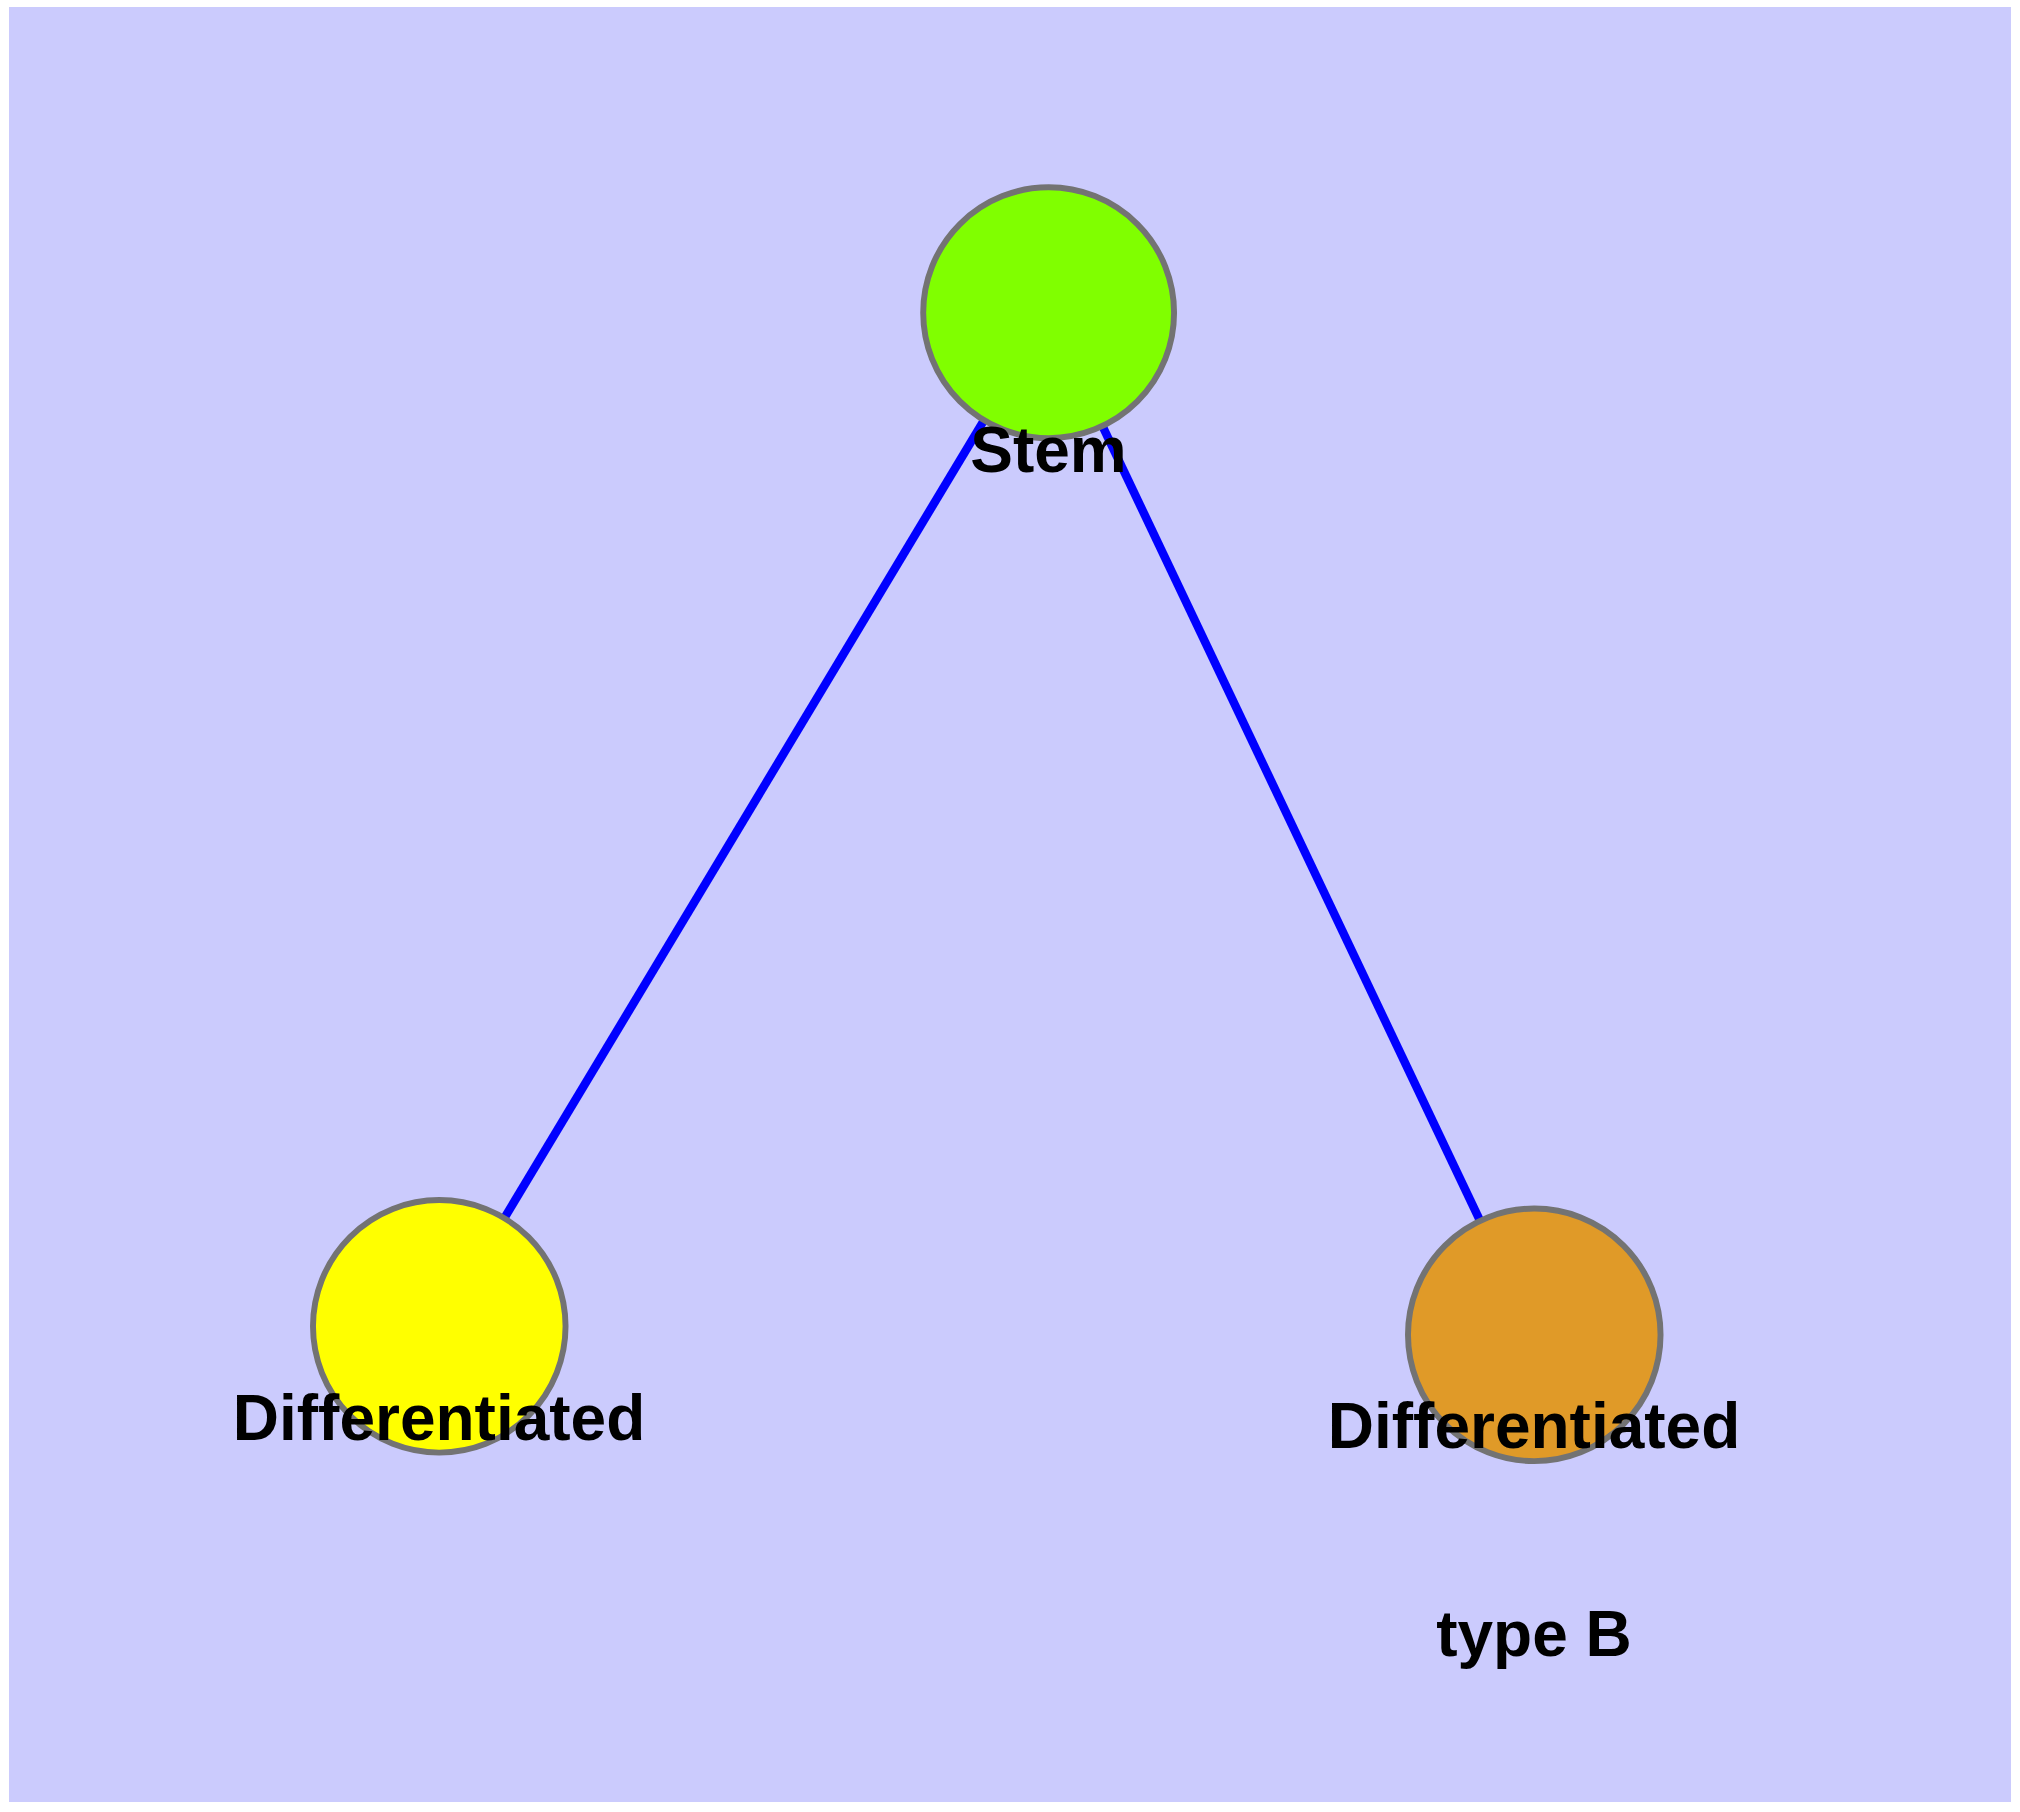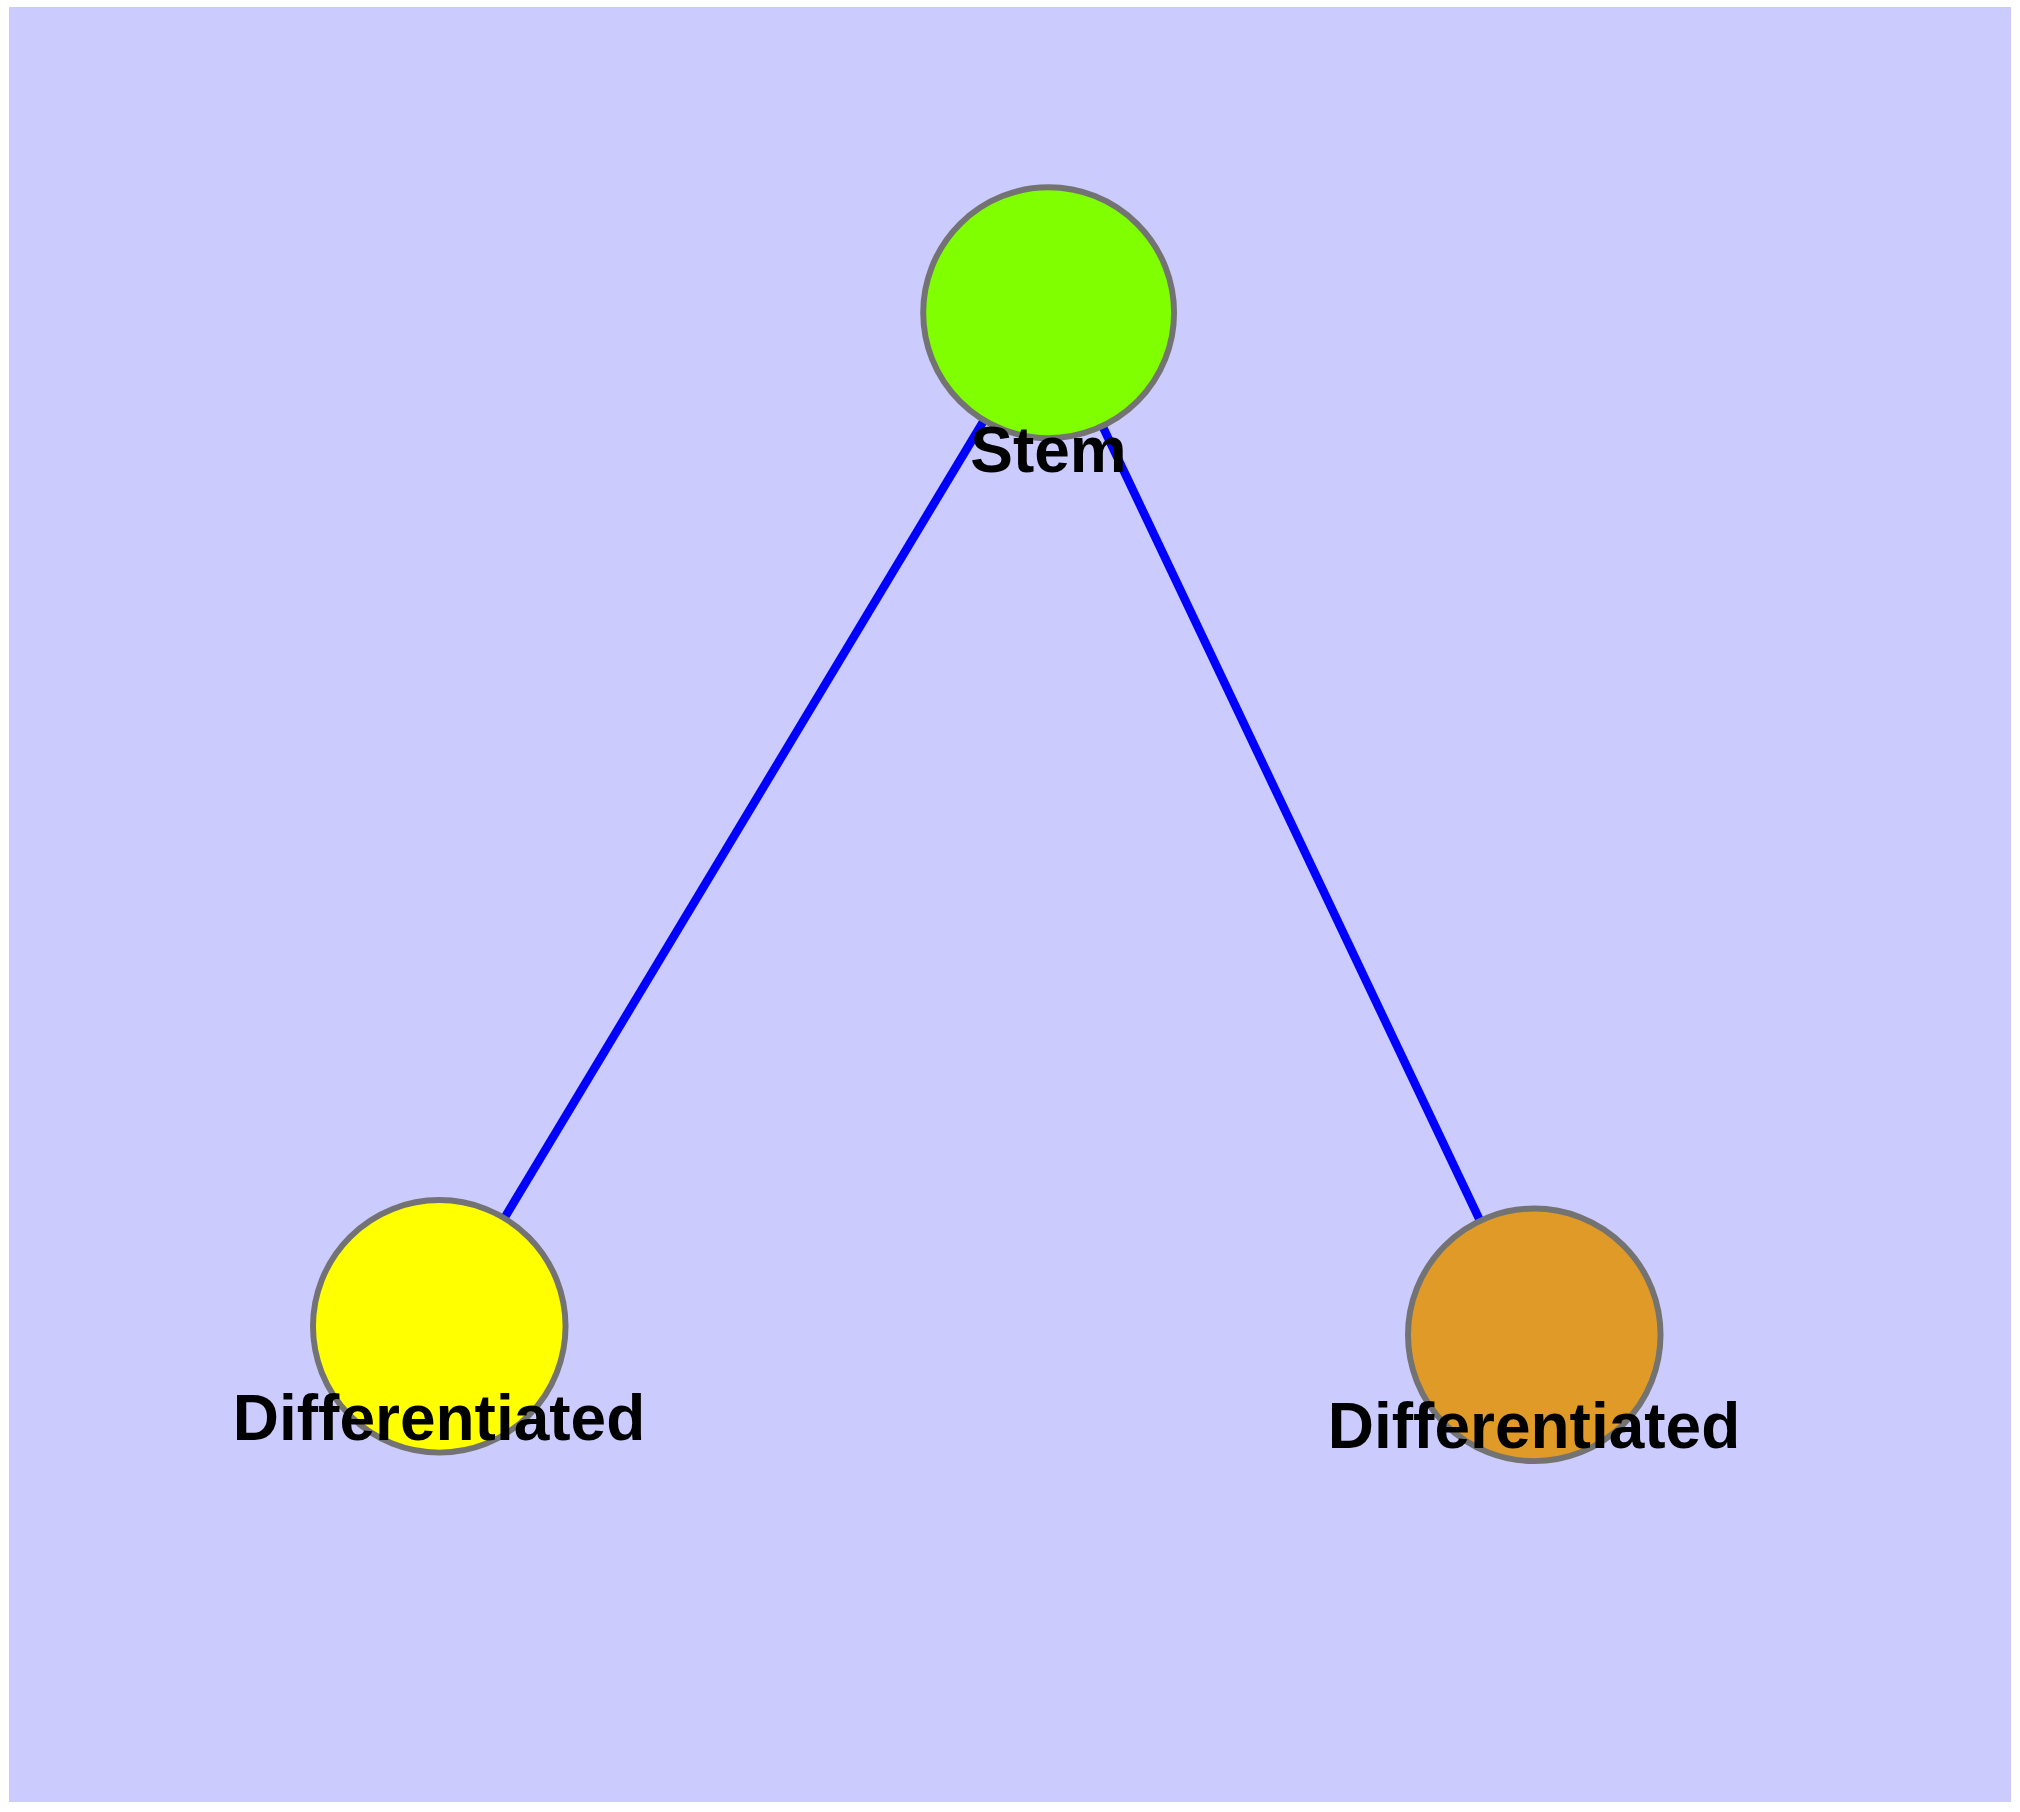--- a/index.html
+++ b/index.html
@@ -89,15 +89,16 @@
   <div class="node-label" id="label-stem">
     <div>Stem</div>
   </div>
 
   <div class="node-label" id="label-type-a">
     <div>Differentiated</div>
   </div>
 
   <div class="node-label" id="label-type-b">
     <div>Differentiated</div>
+    <div>type B</div>
   </div>
 </div>
 
 
 </body></html>

